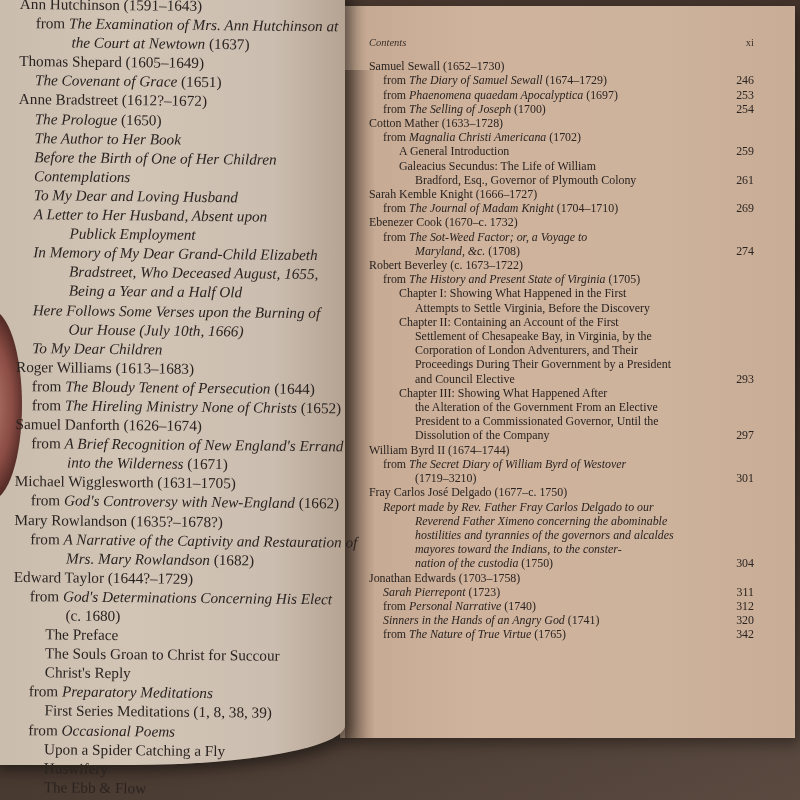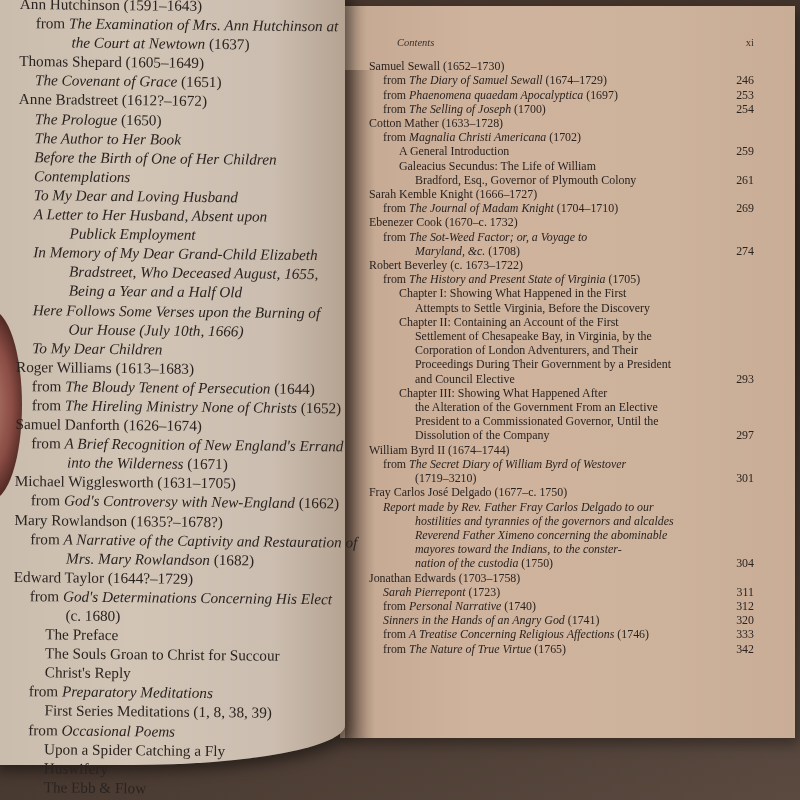--- a/index.html
+++ b/index.html
@@ -46,21 +46,21 @@
   .i1 { padding-left: 14px; }
   .i2 { padding-left: 30px; }
   .i3 { padding-left: 46px; }
   .left-text .i1 { padding-left: 16px; }
   .left-text .i2 { padding-left: 32px; }
   .left-text .i3 { padding-left: 52px; }
   em { font-style: italic; }
   .pg { position: absolute; right: 0; top: 0; }
   .running-head {
     display: flex; justify-content: space-between; font-size: 10.5px;
-    margin-bottom: 9px; color: #3a302a; margin-left: 28px;
+    margin-bottom: 9px; color: #3a302a;
   }
   .running-head .title { font-style: italic; }
 </style>
 </head>
 <body>
 
 <div class="right-page"></div>
 <div class="gutter-shadow"></div>
 <div class="left-page"></div>
 <div class="finger"></div>
@@ -141,24 +141,23 @@
       <div class="line i3"><span>and Council Elective</span><span class="pg">293</span></div>
       <div class="line i2"><span>Chapter III: Showing What Happened After</span></div>
       <div class="line i3"><span>the Alteration of the Government From an Elective</span></div>
       <div class="line i3"><span>President to a Commissionated Governor, Until the</span></div>
       <div class="line i3"><span>Dissolution of the Company</span><span class="pg">297</span></div>
       <div class="line i0"><span>William Byrd II (1674–1744)</span></div>
       <div class="line i1"><span>from </span><em>The Secret Diary of William Byrd of Westover</em></div>
       <div class="line i3"><span>(1719–3210)</span><span class="pg">301</span></div>
       <div class="line i0"><span>Fray Carlos José Delgado (1677–c. 1750)</span></div>
       <div class="line i1"><em>Report made by Rev. Father Fray Carlos Delgado to our</em></div>
+      <div class="line i3"><em>Reverend Father Ximeno concerning the abominable</em></div>
       <div class="line i3"><em>hostilities and tyrannies of the governors and alcaldes</em></div>
-      <div class="line i3"><em>Reverend Father Ximeno concerning the abominable</em></div>
       <div class="line i3"><em>mayores toward the Indians, to the conster-</em></div>
       <div class="line i3"><em>nation of the custodia</em><span> (1750)</span><span class="pg">304</span></div>
       <div class="line i0"><span>Jonathan Edwards (1703–1758)</span></div>
       <div class="line i1"><em>Sarah Pierrepont</em><span> (1723)</span><span class="pg">311</span></div>
       <div class="line i1"><span>from </span><em>Personal Narrative</em><span> (1740)</span><span class="pg">312</span></div>
       <div class="line i1"><em>Sinners in the Hands of an Angry God</em><span> (1741)</span><span class="pg">320</span></div>
-      <div class="line i1"><span>from </span><em>A Treatise Concerning Religious Affections</em><span> (1746)</span><span class="pg">333</span></div>
       <div class="line i1"><span>from </span><em>The Nature of True Virtue</em><span> (1765)</span><span class="pg">342</span></div>
     </div>
 </div>
 
 </body></html>

